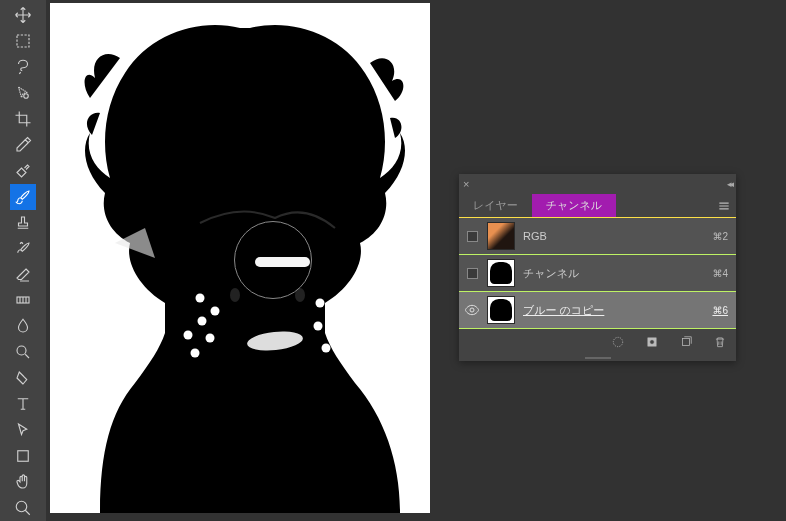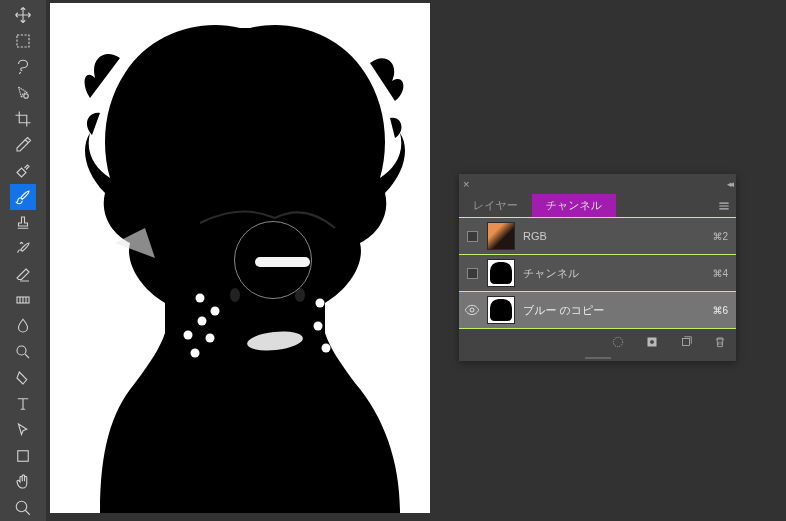--- a/index.html
+++ b/index.html
@@ -50,21 +50,21 @@
     }
     .tab.active { background: #a21caf; color: #ddd; }
     .menu-icon { margin-left: auto; width: 24px; display: flex; align-items: center; justify-content: center; cursor: pointer; }
     .menu-icon svg { width: 14px; height: 14px; }
     
     .channel-list { }
     .channel-row {
       height: 37px; display: flex; align-items: center; padding: 0 8px 0 4px;
       border-bottom: 1px solid #bef264;
     }
-    .channel-row.selected { background: #757575; color: #eee; }
+    .channel-row.selected { background: #757575; color: #eee; text-decoration: underline; }
     .vis-box {
       width: 18px; height: 18px; display: flex; align-items: center; justify-content: center;
       margin-right: 6px;
     }
     .vis-check {
       width: 11px; height: 11px; border: 1px solid #888; background: #3a3a3a;
     }
     .eye-icon { width: 16px; height: 16px; }
     .thumb {
       width: 28px; height: 28px; background: #fff; margin-right: 8px; position: relative;

